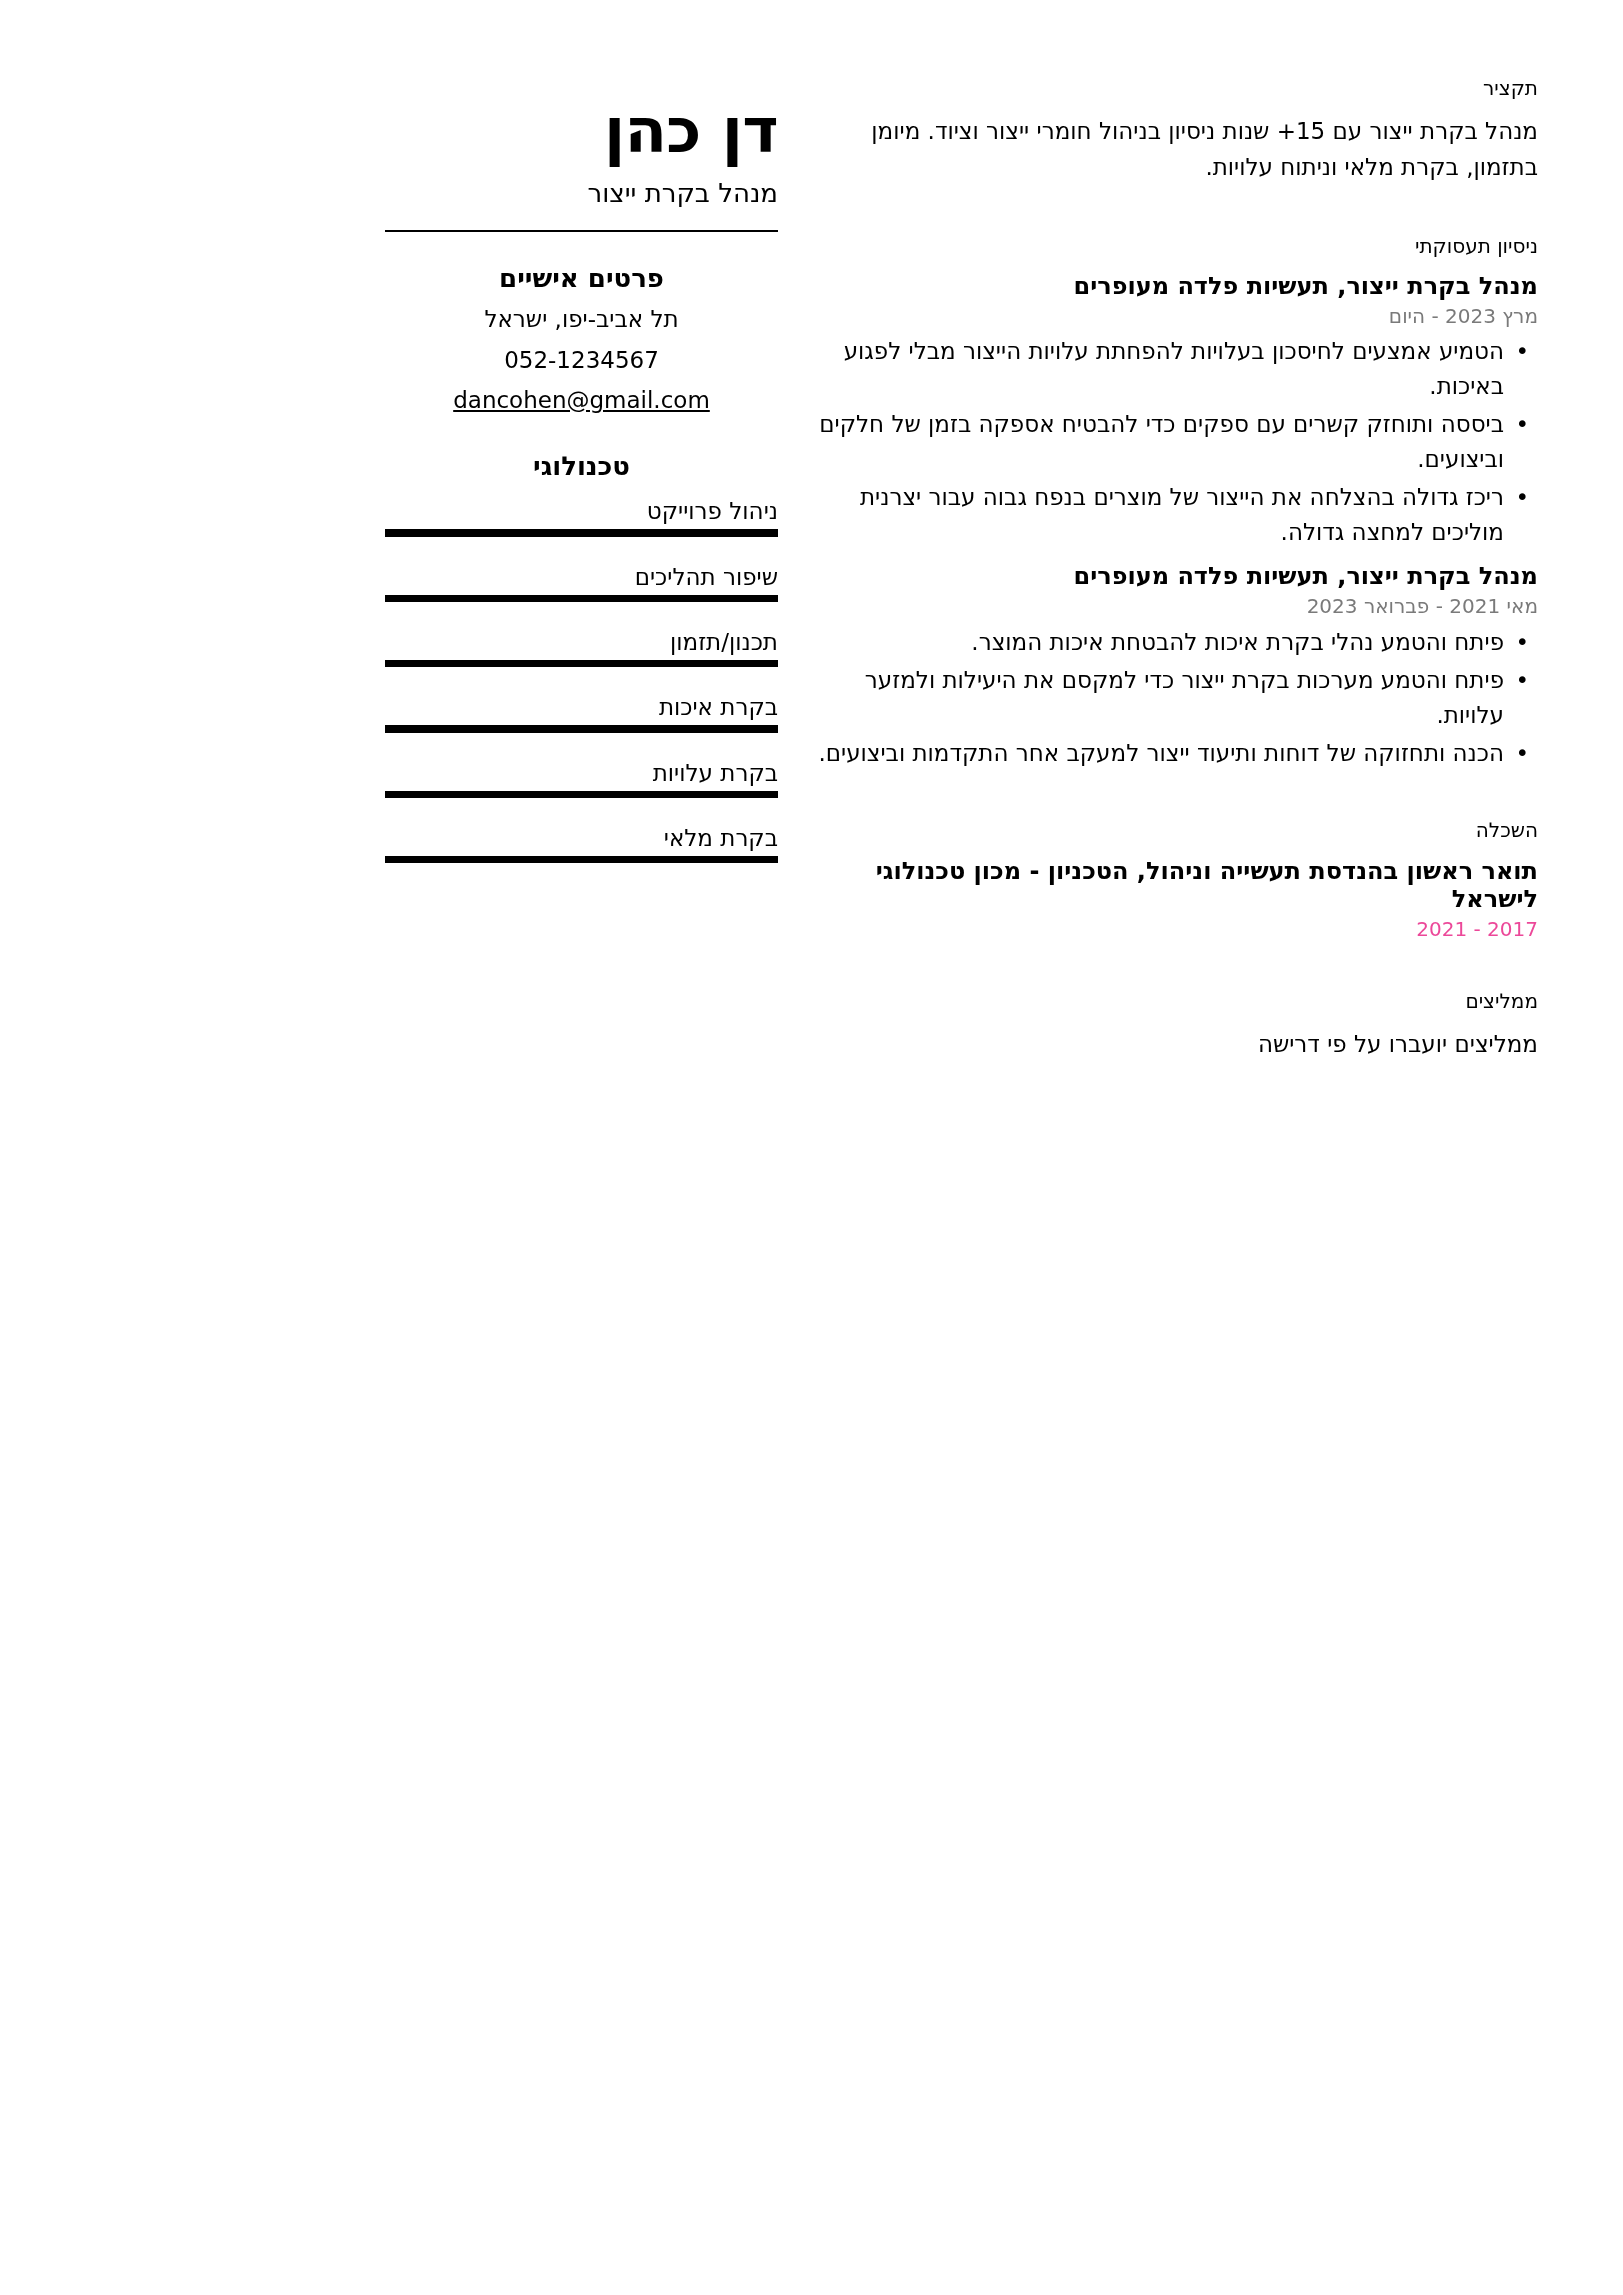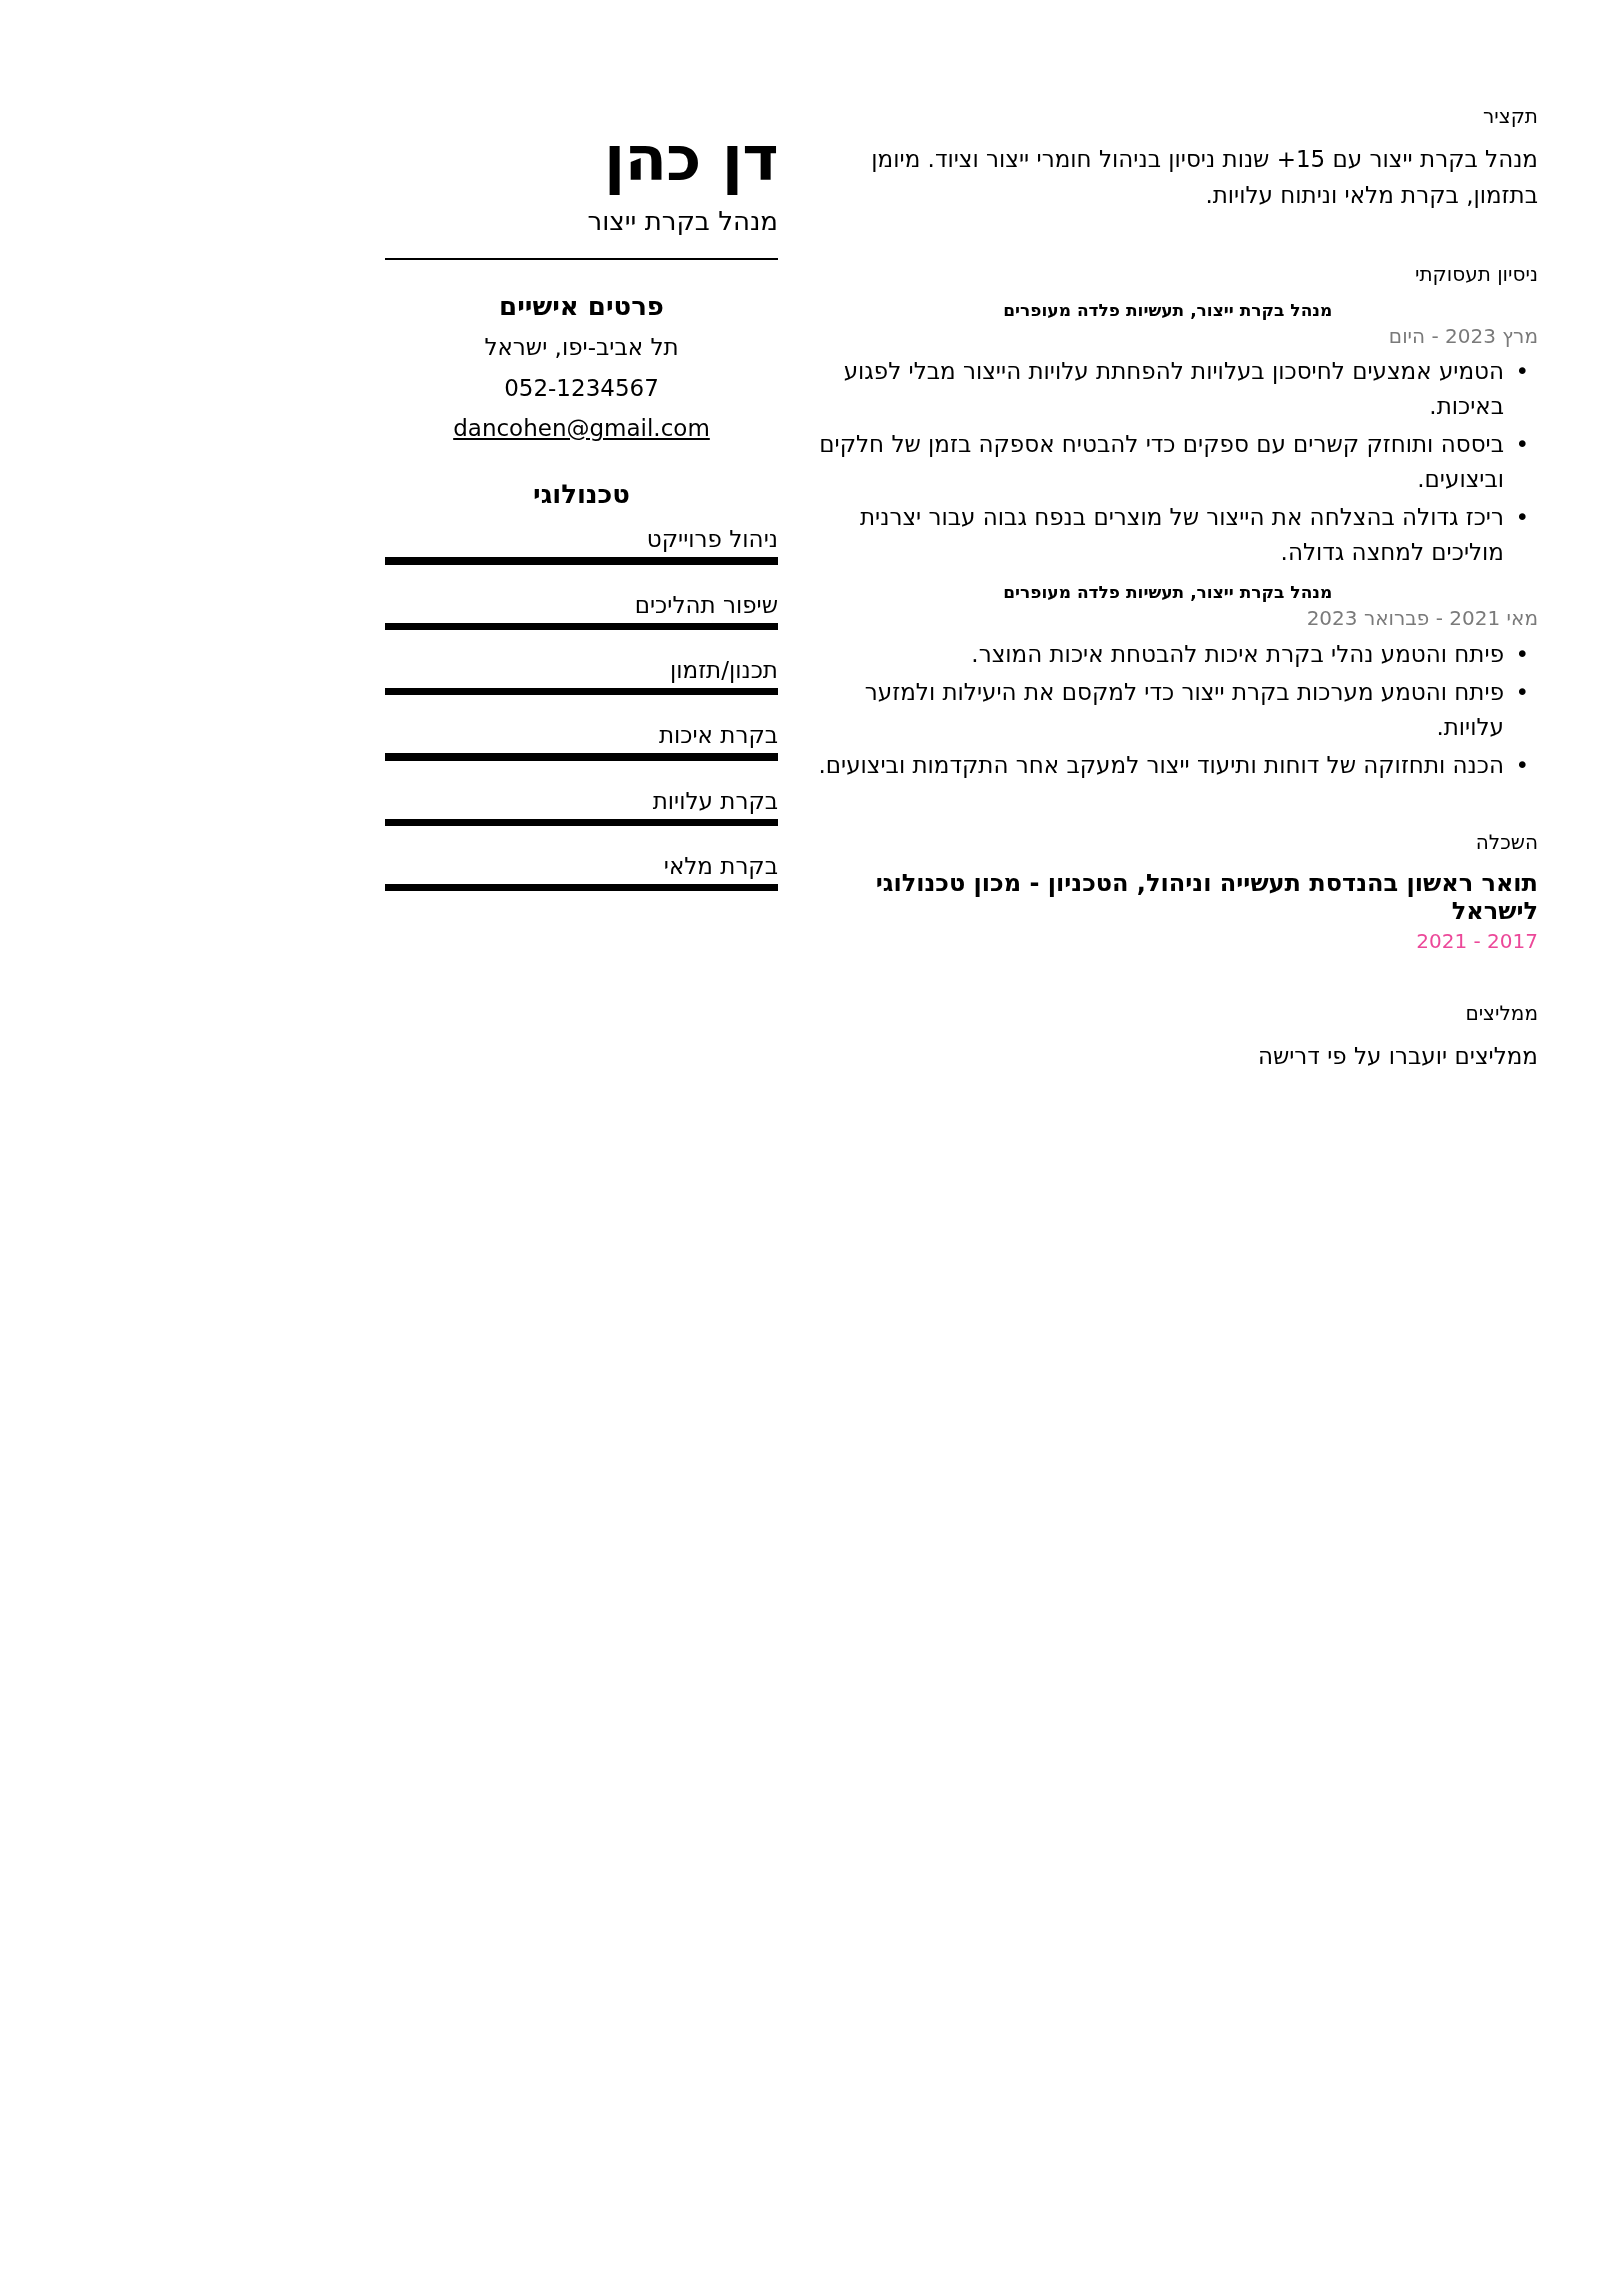--- a/index.html
+++ b/index.html
@@ -12,21 +12,21 @@
     font-family: "DejaVu Sans", "Liberation Sans", sans-serif;
     color: #000000;
   }
   .page {
     width: 1310px;
     height: 2295px;
     background: #ffffff;
     position: relative;
     display: flex;
     flex-direction: row-reverse;
-    padding: 104px 46px 0 46px;
+    padding: 76px 46px 0 46px;
   }
 
   
   .sidebar {
     width: 419px;
     flex: 0 0 419px;
     padding-left: 26px;
     padding-right: 0;
     text-align: right;
     direction: rtl;
@@ -107,23 +107,23 @@
   .para {
     font-size: 23px;
     line-height: 1.55;
     text-align: right;
     margin: 0;
   }
   .job {
     margin-bottom: 13px;
   }
   .job-heading {
-    font-size: 17px;
-    font-weight: 700;
-    text-align: center;
+    font-size: 24px;
+    font-weight: 700;
+    text-align: right;
   }
   .job-dates {
     font-size: 20px;
     color: #7a7a7a;
     text-align: right;
     margin-top: 3.9px;
     margin-bottom: 6.5px;
     direction: rtl;
   }
   ul.bullets {

